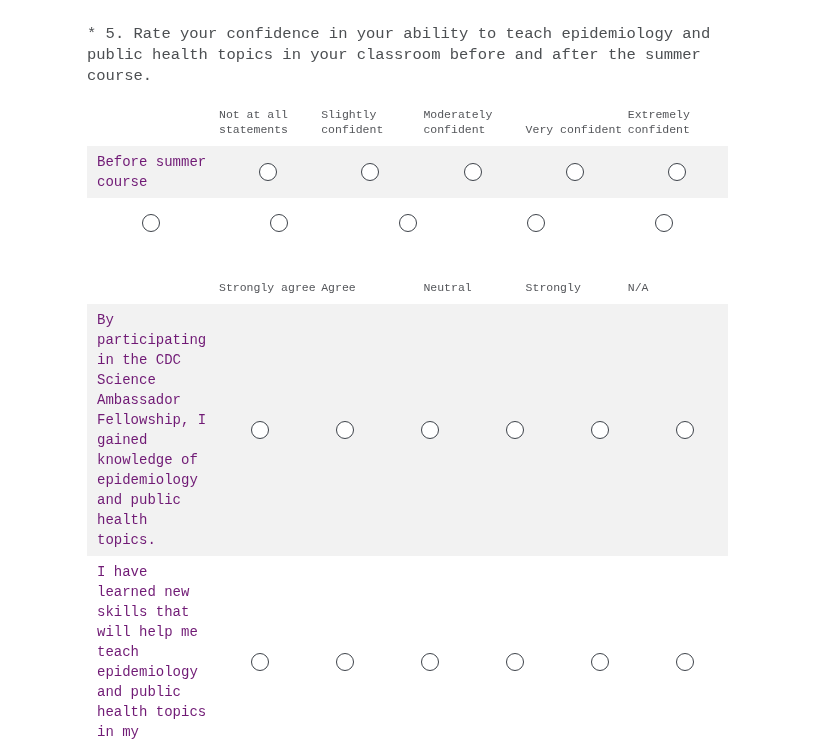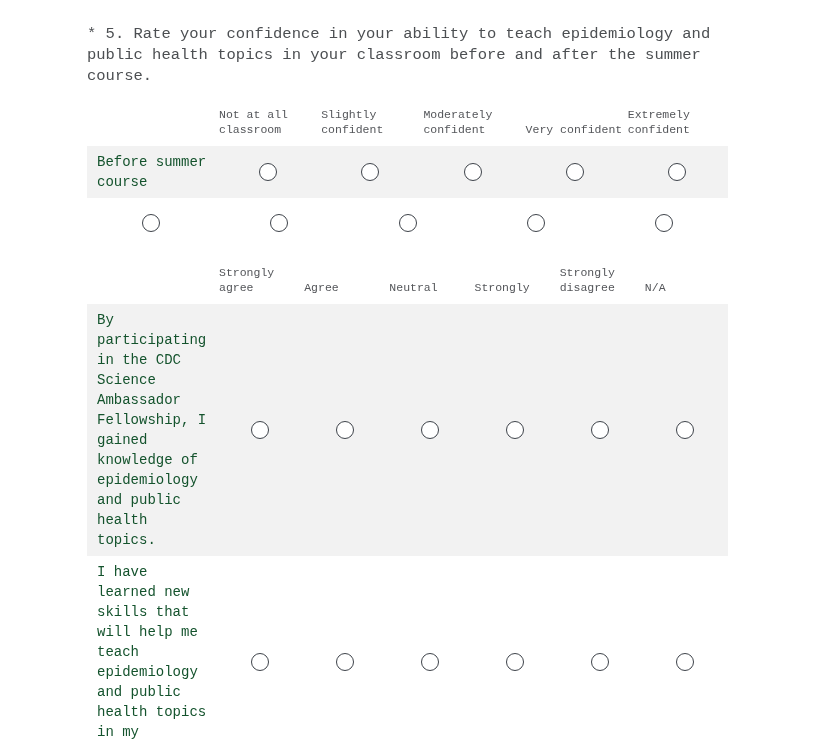--- a/index.html
+++ b/index.html
@@ -41,21 +41,21 @@
   }
   .m-row { display: flex; align-items: center; min-height: 49px; }
   .m-row.striped { background: #f2f2f2; }
   .label-cell {
     width: 130px;
     flex-shrink: 0;
     box-sizing: border-box;
     padding: 6px 10px;
     font-size: 14px;
     line-height: 20px;
-    color: #14532d;
+    color: #701a75;
   }
   .option-cell {
     flex: 1;
     align-self: stretch;
     display: flex;
     align-items: center;
     justify-content: center;
   }
   .radio {
     width: 16px;
@@ -72,21 +72,21 @@
 
 <div class="page">
   <div class="content">
 
     <section class="question q5">
       <h2 class="q-title">* 5. Rate your confidence in your ability to teach epidemiology and public health topics in your classroom before and after the summer course.</h2>
 
       <div class="matrix">
         <div class="header-row">
           <div class="label-spacer"></div>
-          <div class="header-cell">Not at all classroom</div>
+          <div class="header-cell">Not at all statements</div>
           <div class="header-cell">Slightly confident</div>
           <div class="header-cell">Moderately confident</div>
           <div class="header-cell">Very confident</div>
           <div class="header-cell">Extremely confident</div>
         </div>
 
         <div class="m-row striped">
           <div class="label-cell">Before summer course</div>
           <div class="option-cell">
               <span class="radio"></span>
@@ -127,21 +127,20 @@
 
     <section class="question q6">
 
       <div class="matrix">
         <div class="header-row">
           <div class="label-spacer"></div>
           <div class="header-cell">Strongly agree</div>
           <div class="header-cell">Agree</div>
           <div class="header-cell">Neutral</div>
           <div class="header-cell">Strongly</div>
-          <div class="header-cell">Strongly disagree</div>
           <div class="header-cell">N/A</div>
         </div>
 
         <div class="m-row striped">
           <div class="label-cell">By participating in the CDC Science Ambassador Fellowship, I gained knowledge of epidemiology and public health topics.</div>
           <div class="option-cell">
               <span class="radio"></span>
             </div>
           <div class="option-cell">
               <span class="radio"></span>

